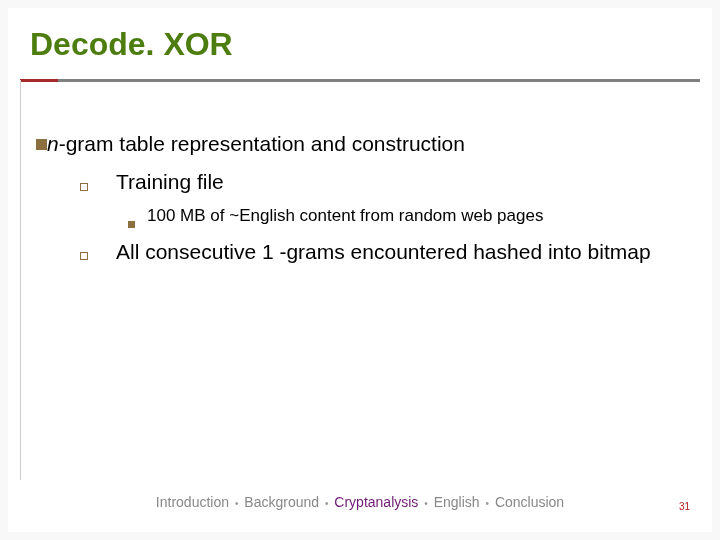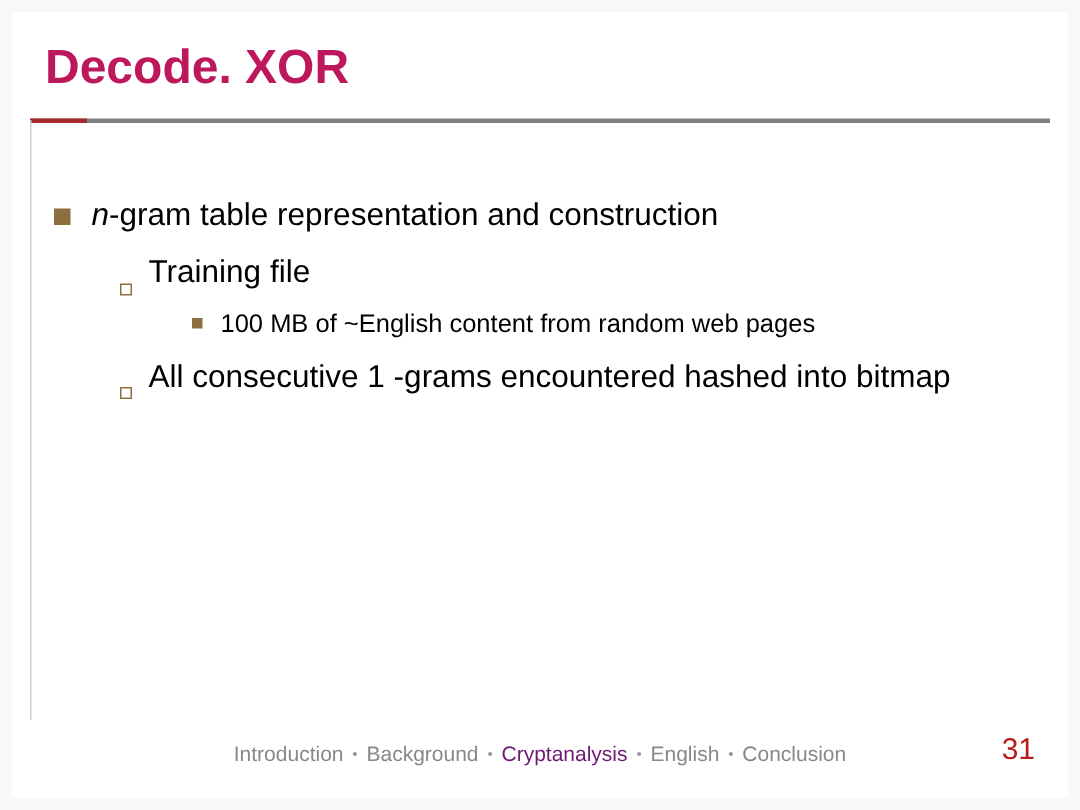--- a/index.html
+++ b/index.html
@@ -18,21 +18,21 @@
     right: 8px;
     bottom: 8px;
     background: #fff;
   }
   .title-wrap {
     padding: 18px 22px 10px 22px;
   }
   .title {
     font-size: 32px;
     font-weight: bold;
-    color: #be185d;
+    color: #4d7c0f;
   }
   .title-rule-outer {
     margin: 6px 12px 0 12px;
     height: 3px;
     background: #808080;
     position: relative;
   }
   .title-rule-inner {
     position: absolute;
     left: 0;
@@ -43,34 +43,33 @@
   }
   .body {
     padding: 48px 28px 0 28px;
     font-size: 21px;
     color: #000;
     line-height: 1.35;
   }
   .lvl1 {
     display: flex;
     align-items: flex-start;
-    gap: 14px;
     margin-bottom: 10px;
   }
   .lvl2 {
     display: flex;
-    align-items: flex-end;
-    gap: 11px;
+    align-items: center;
+    gap: 28px;
     margin-left: 44px;
     margin-top: 10px;
     margin-bottom: 6px;
   }
   .lvl3 {
     display: flex;
-    align-items: flex-start;
+    align-items: flex-end;
     gap: 12px;
     margin-left: 92px;
     margin-top: 8px;
     margin-bottom: 10px;
     font-size: 17px;
   }
   .bullet-sq-lg {
     width: 11px;
     height: 11px;
     background: #8b6f3e;
@@ -101,21 +100,21 @@
     text-align: center;
     font-size: 14px;
     color: #888;
   }
   .footer .sep { color: #999; margin: 0 2px; font-size: 10px; vertical-align: middle; }
   .footer .hl { color: #701a75; }
   .pagenum {
     position: absolute;
     bottom: 20px;
     right: 22px;
-    font-size: 20px;
+    font-size: 10px;
     color: #b91c1c;
   }
   .left-rule {
     position: absolute;
     left: 12px;
     top: 72px;
     bottom: 52px;
     width: 1px;
     background: #ccc;
   }

